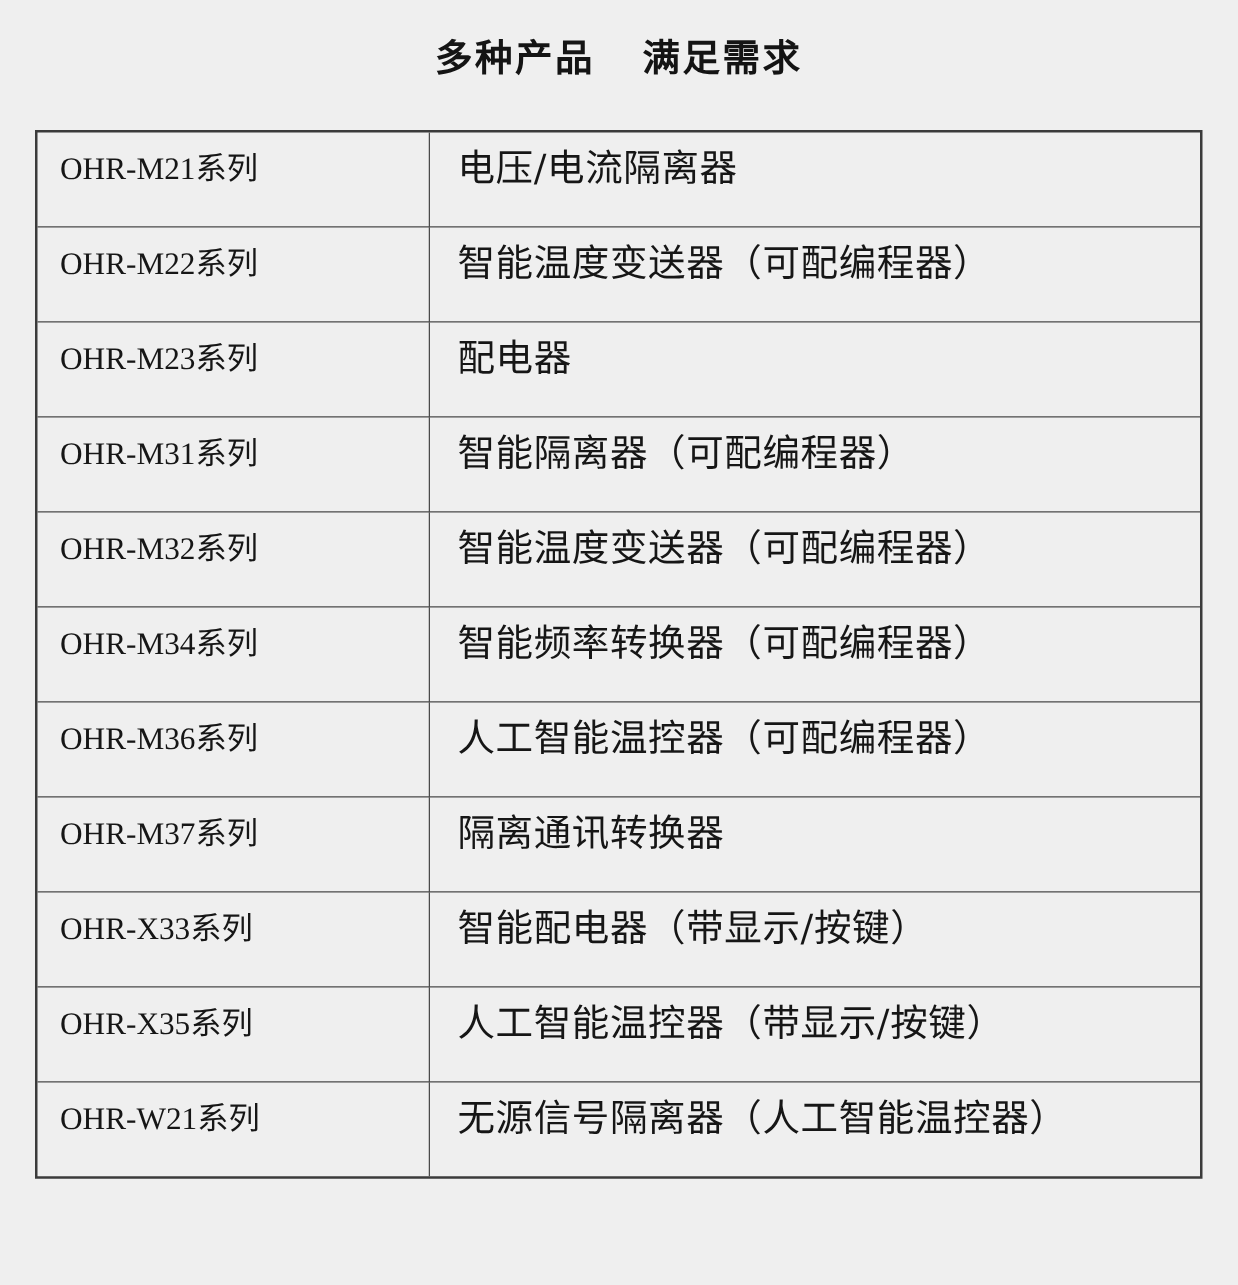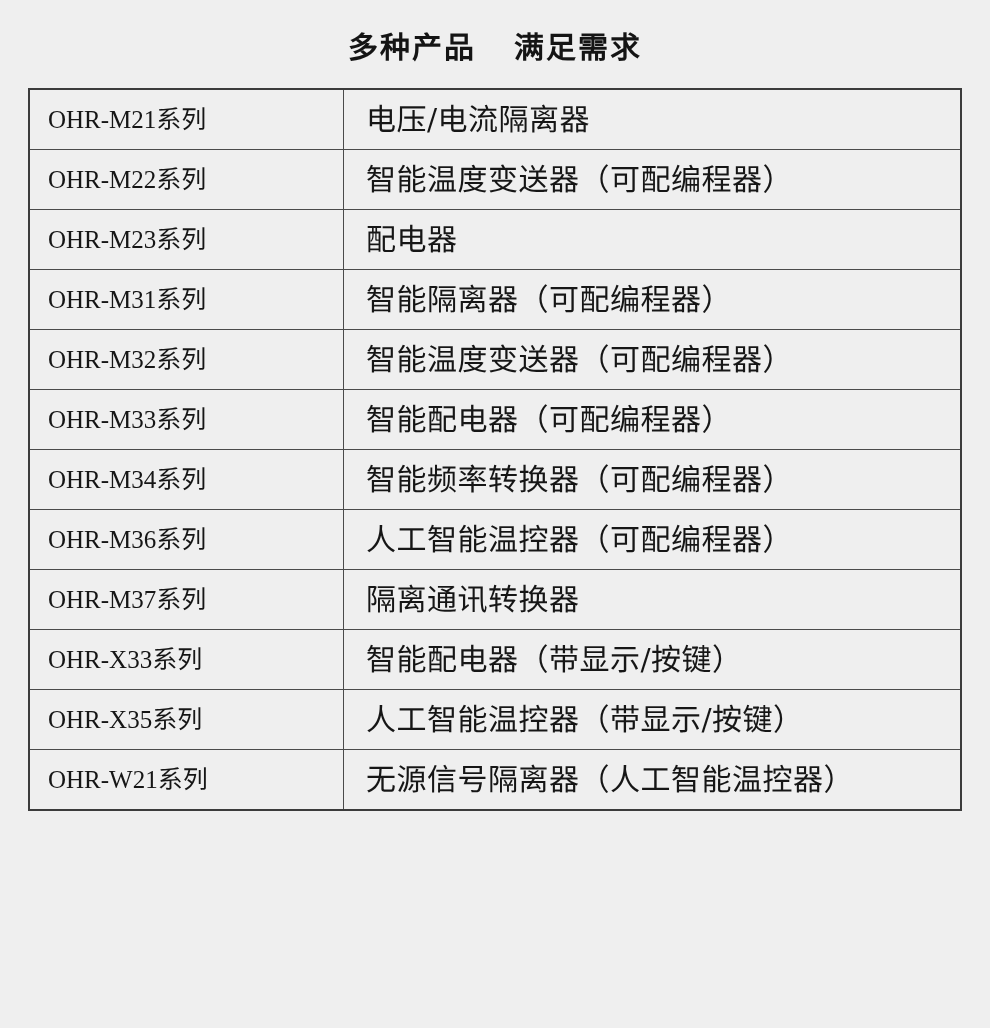--- a/index.html
+++ b/index.html
@@ -20,39 +20,39 @@
     height: 1028px;
     box-sizing: border-box;
   }
   .title {
     text-align: center;
     font-size: 30px;
     font-weight: bold;
     letter-spacing: 2px;
     color: #141414;
     padding-top: 30px;
-    padding-bottom: 22px;
+    padding-bottom: 38px;
     line-height: 1.2;
     white-space: pre;
   }
   .table-wrap {
     margin: 0 28px;
     border: 2px solid #3b3b3b;
     background: #efefef;
     box-sizing: border-box;
   }
   table.product-table {
     width: 100%;
     border-collapse: collapse;
     table-layout: fixed;
   }
   table.product-table td {
     border: 1px solid #4a4a4a;
     height: 59px;
-    padding: 0 0 0 18px;
+    padding: 0 0 16px 18px;
     vertical-align: middle;
     font-size: 25px;
     line-height: 1.1;
     color: #161616;
     white-space: nowrap;
     overflow: hidden;
   }
   table.product-table td.col-model {
     width: 295px;
     font-family: "Liberation Serif", "DejaVu Serif", serif;
@@ -101,24 +101,20 @@
         </tr>
         <tr>
           <td class="col-model">OHR-M31系列</td>
           <td class="col-desc">智能隔离器（可配编程器）</td>
         </tr>
         <tr>
           <td class="col-model">OHR-M32系列</td>
           <td class="col-desc">智能温度变送器（可配编程器）</td>
         </tr>
         <tr>
-          <td class="col-model">OHR-M33系列</td>
-          <td class="col-desc">智能配电器（可配编程器）</td>
-        </tr>
-        <tr>
           <td class="col-model">OHR-M34系列</td>
           <td class="col-desc">智能频率转换器（可配编程器）</td>
         </tr>
         <tr>
           <td class="col-model">OHR-M36系列</td>
           <td class="col-desc">人工智能温控器（可配编程器）</td>
         </tr>
         <tr>
           <td class="col-model">OHR-M37系列</td>
           <td class="col-desc">隔离通讯转换器</td>

